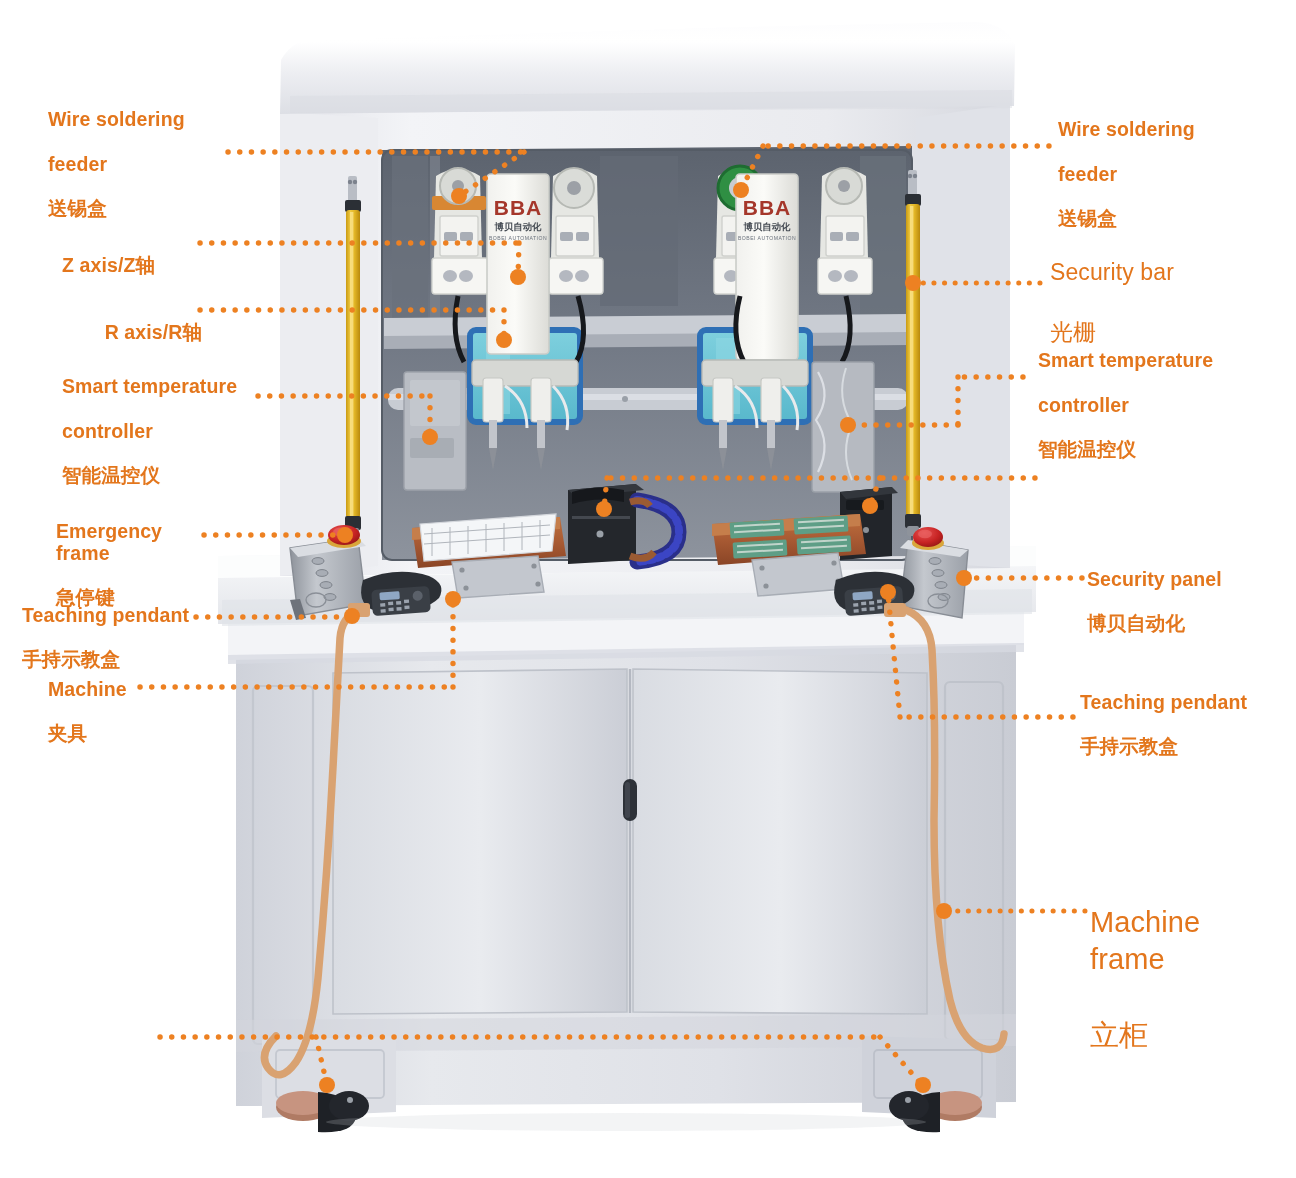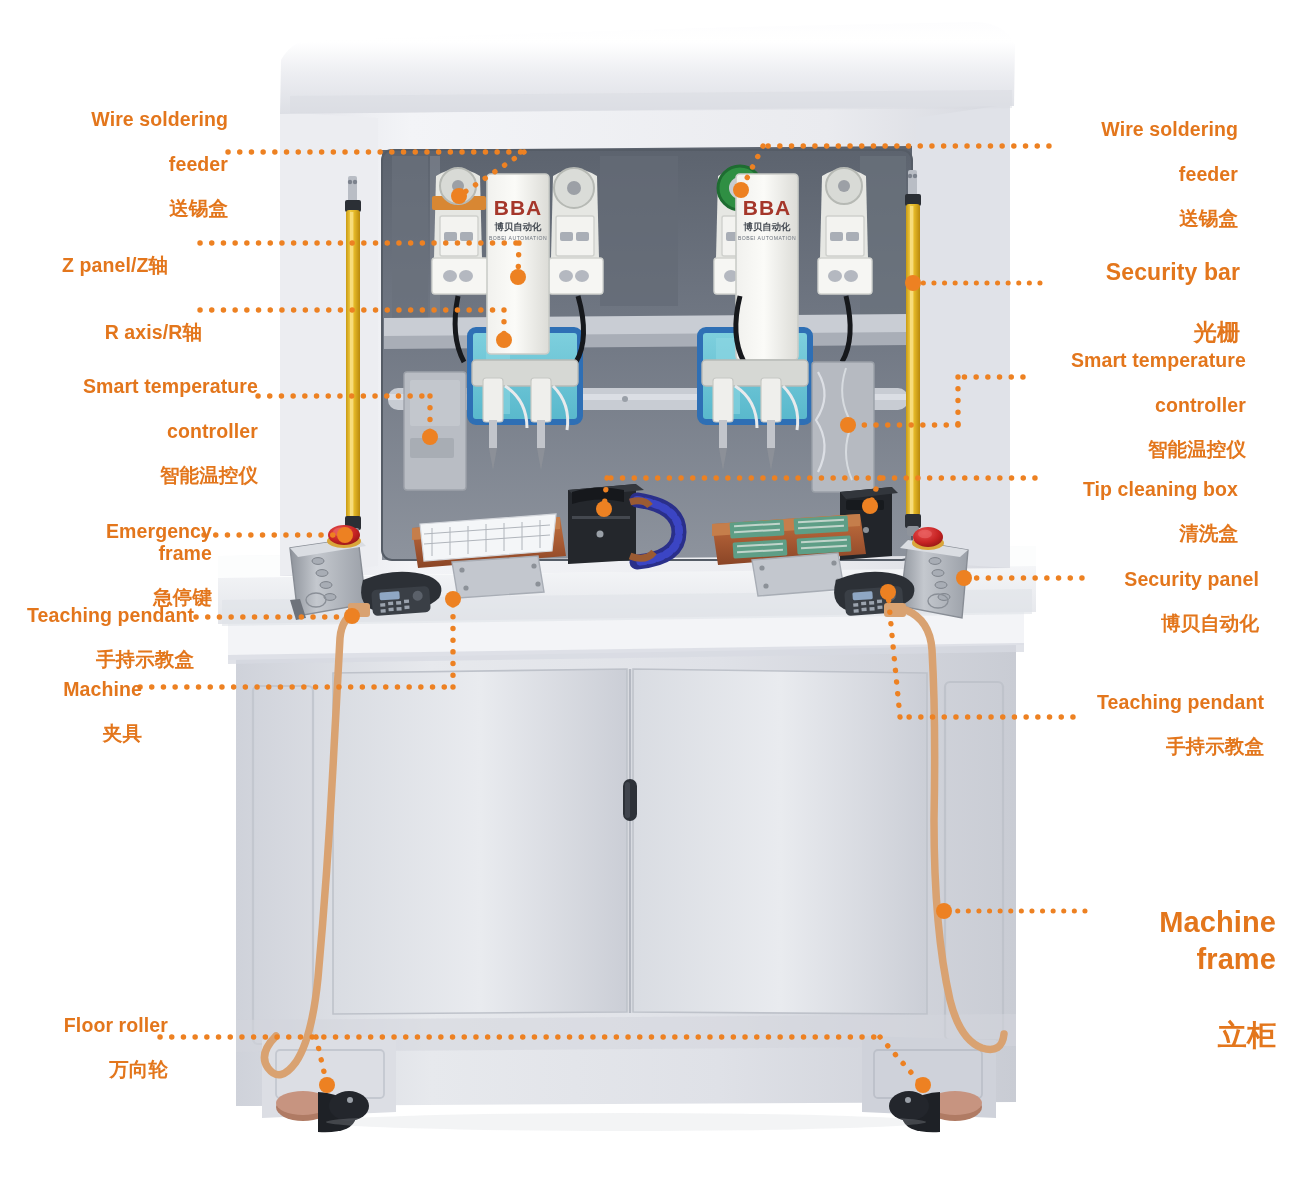--- a/index.html
+++ b/index.html
@@ -9,26 +9,26 @@
     font-family:"Liberation Sans","DejaVu Sans",sans-serif;
   }
   #stage{position:absolute;inset:0;width:1296px;height:1178px;background:#fff;}
 
   
   .label{
     position:absolute;color:#E3761C;line-height:1.16;
     white-space:pre-line;letter-spacing:.1px;
   }
   .label.bold{font-weight:bold;}
-  .label.thin{font-weight:bold;}
+  .label.thin{font-weight:normal;}
   .label .en{display:block;}
   .label .cn{display:block;font-family:"DejaVu Sans","Liberation Sans",sans-serif;font-weight:inherit;}
   .ta-r{text-align:right;}
   .ta-l{text-align:left;}
-  .ta-c{text-align:right;}
+  .ta-c{text-align:left;}
 
   
   .lead{position:absolute;pointer-events:none;}
   .lead svg{display:block;overflow:visible;}
   .dot{fill:#ED8122;}
   .dline{stroke:#ED8122;stroke-width:5.4;stroke-linecap:round;stroke-dasharray:0.1 11.6;fill:none;}
   .dline.thinner{stroke-width:5.0;stroke-dasharray:0.1 10.5;}
 
   
   #machine{position:absolute;left:0;top:0;width:1067px;height:1178px;}
@@ -514,21 +514,21 @@
     </svg>
   </div>
 
   <div class="label bold ta-c" style="left:48px;top:85px;width:180px;font-size:19.5px;">
     <span class="en">Wire soldering</span>
     <span class="en">feeder</span>
     <span class="cn">送锡盒</span>
   </div>
 
   <div class="label bold ta-l" style="left:62px;top:231px;width:140px;font-size:19.5px;">
-    <span class="en">Z panel/Z轴</span>
+    <span class="en">Z axis/Z轴</span>
   </div>
 
   <div class="label bold ta-r" style="left:58px;top:298px;width:144px;font-size:19.5px;text-align:right;">
     <span class="en">R axis/R轴</span>
   </div>
 
   <div class="label bold ta-c" style="left:62px;top:352px;width:196px;font-size:19.5px;">
     <span class="en">Smart temperature</span>
     <span class="en">controller</span>
     <span class="cn">智能温控仪</span>
@@ -542,46 +542,38 @@
   <div class="label bold ta-c" style="left:22px;top:581px;width:172px;font-size:19.5px;">
     <span class="en">Teaching pendant</span>
     <span class="cn">手持示教盒</span>
   </div>
 
   <div class="label bold ta-c" style="left:48px;top:655px;width:94px;font-size:19.5px;">
     <span class="en">Machine</span>
     <span class="cn">夹具</span>
   </div>
 
-  <div class="label bold ta-c" style="left:44px;top:991px;width:124px;font-size:19.5px;">
-    <span class="en">Floor roller</span>
-    <span class="cn">万向轮</span>
-  </div>
 
   <div class="label bold ta-c" style="left:1058px;top:95px;width:180px;font-size:19.5px;">
     <span class="en">Wire soldering</span>
     <span class="en">feeder</span>
     <span class="cn">送锡盒</span>
   </div>
 
   <div class="label thin ta-c" style="left:1050px;top:228px;width:190px;font-size:23px;line-height:1.3;">
     <span class="en">Security bar</span>
     <span class="cn">光栅</span>
   </div>
 
   <div class="label bold ta-c" style="left:1038px;top:326px;width:208px;font-size:19.5px;">
     <span class="en">Smart temperature</span>
     <span class="en">controller</span>
     <span class="cn">智能温控仪</span>
   </div>
 
-  <div class="label bold ta-c" style="left:1058px;top:455px;width:180px;font-size:19.5px;">
-    <span class="en">Tip cleaning box</span>
-    <span class="cn">清洗盒</span>
-  </div>
 
   <div class="label bold ta-c" style="left:1087px;top:545px;width:172px;font-size:19.5px;">
     <span class="en">Security panel</span>
     <span class="cn">博贝自动化</span>
   </div>
 
   <div class="label bold ta-c" style="left:1080px;top:668px;width:184px;font-size:19.5px;">
     <span class="en">Teaching pendant</span>
     <span class="cn">手持示教盒</span>
   </div>

